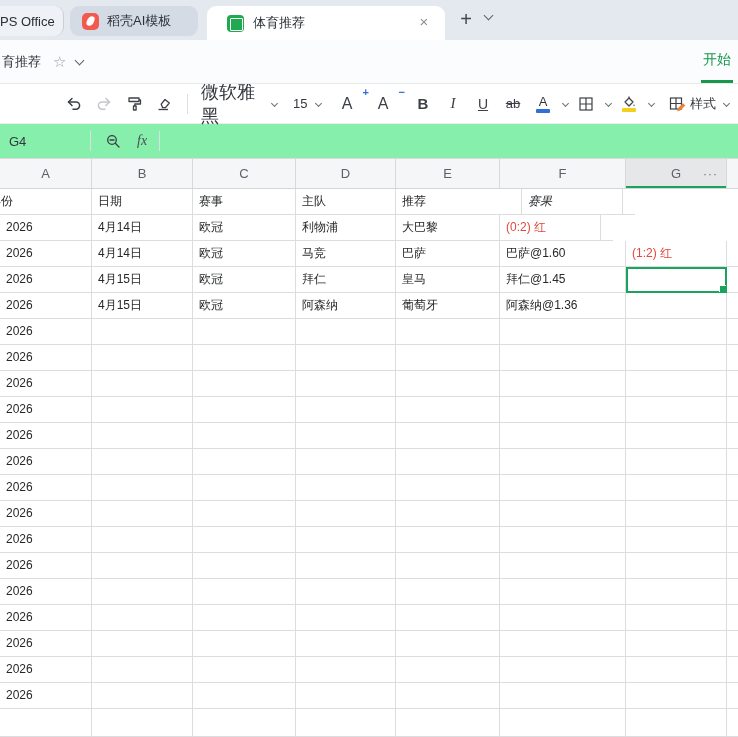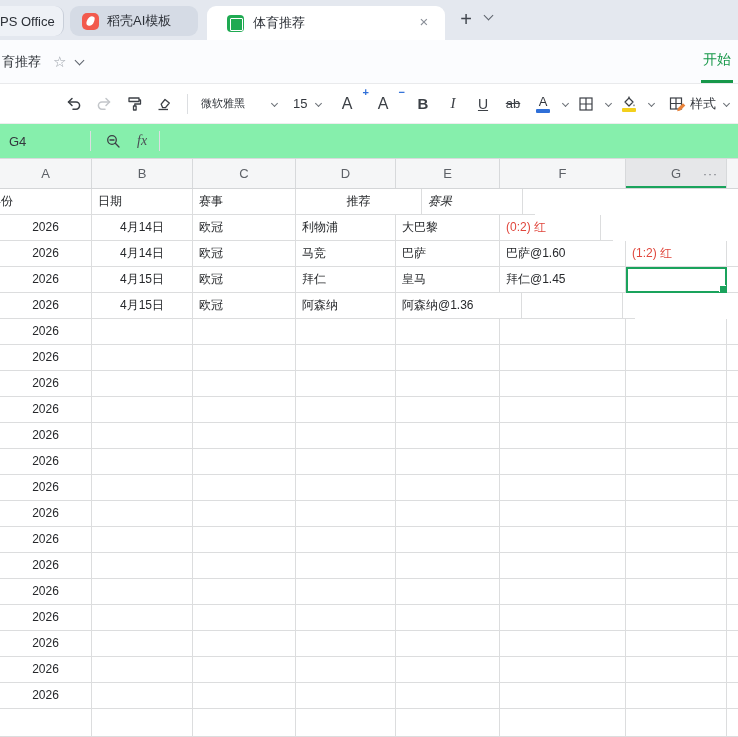--- a/index.html
+++ b/index.html
@@ -45,21 +45,21 @@
                  font-size:14px; color:#17984a; border-bottom:3px solid #17984a; padding:0 2px; cursor:pointer;margin-left:43px; }
 
   
   .toolbar { width:738px; height:40px; background:#fff; border-bottom:1px solid #ededee; display:flex;
              align-items:center; padding-left:60px; gap:2px; }
   .tbtn { height:28px; min-width:28px; display:flex; align-items:center; justify-content:center; border-radius:4px;
           cursor:pointer; color:#3c4046; font-size:14px; flex:none; }
   .tbtn svg { display:block; }
   .vdiv { width:1px; height:20px; background:#dcdee1; margin:0 7px; flex:none; }
   .font-name { width:86px; height:26px; display:flex; align-items:center; justify-content:space-between;
-               font-size:11px; color:#33373d; padding:0 4px; cursor:pointer; }
+               font-size:18px; color:#33373d; padding:0 4px; cursor:pointer; }
   .font-size { width:42px; height:26px; display:flex; align-items:center; justify-content:space-between;
                font-size:13px; color:#33373d; padding:0 4px 0 8px; margin-right:4px; cursor:pointer; }
   .bigA { font-size:16px; font-weight:500; position:relative; font-family:"Liberation Sans",sans-serif; }
   .bigA sup { position:absolute; top:-4px; right:-8px; font-size:11px; color:#2f6fd8; font-weight:bold; }
   .b-btn { font-weight:bold; font-size:15px; }
   .i-btn { font-style:italic; font-family:"Liberation Serif",serif; font-size:15px; }
   .u-btn { text-decoration:underline; font-size:14px; }
   .s-btn { text-decoration:line-through; font-size:13px; }
   .fontcolor { display:flex; flex-direction:column; align-items:center; line-height:1; cursor:pointer; }
   .fontcolor .A { font-size:13px; color:#33373d; }
@@ -79,21 +79,21 @@
   .colheads { display:flex; height:30px; background:#f5f6f7; border-bottom:1px solid #d4d6d8; }
   .chcell { flex:none; display:flex; align-items:center; justify-content:center; font-size:13px; color:#5d6167;
             border-right:1px solid #d7d9db; position:relative; cursor:pointer; }
   .chcell.selcol { background:#e6e7e9; box-shadow:inset 0 -2px 0 #1aa35c; }
   .more-dots { position:absolute; right:8px; top:50%; transform:translateY(-50%); color:#6d7178; font-size:12px;
                letter-spacing:1px; cursor:pointer; }
   .grow { display:flex; height:26px; }
   .grow.fill { height:28px; }
   .gcell { flex:none; height:100%; line-height:25px; font-size:12px; color:#26282b; padding:0 6px;
            border-right:1px solid #dcddde; border-bottom:1px solid #dcddde; overflow:hidden; white-space:nowrap; }
-  .gcell.c0, .gcell.c1 { text-align:center; }
+  .gcell.c0, .gcell.c1 { text-align:left; }
   .ghead .gcell { text-align:left; }
   .ghead .gcell.c0 { text-indent:-17px; }
   .gcell.c7 { border-right:none; }
   .gcell.red { color:#e0463c; }
   .gcell.sel { outline:2px solid #1aa35c; outline-offset:-2px; position:relative; }
   .gcell.sel::after { content:""; position:absolute; right:-1px; bottom:-1px; width:6px; height:6px;
                       background:#1aa35c; border:1px solid #fff; }
 </style>
 </head>
 <body>
@@ -225,21 +225,22 @@
       <div class="chcell" style="width: 104px;">E</div>
       <div class="chcell" style="width: 126px;">F</div>
       <div class="chcell selcol" style="width: 101px;">G<span class="more-dots">···</span></div>
       <div class="chcell" style="width: 12px; border-right: none;"></div>
     </div>
   <div>
       <div class="grow ghead">
         <div class="gcell c0" style="width: 92px;">年份</div>
         <div class="gcell c1" style="width: 101px;">日期</div>
         <div class="gcell c2" style="width: 103px;">赛事</div>
-        <div class="gcell c5" style="width: 126px; text-align: center;">推荐</div>
+        <div class="gcell c3" style="width: 100px;">主队</div>
+        <div class="gcell c5" style="width: 126px;">推荐</div>
         <div class="gcell c6" style="width: 101px; font-style: italic;">赛果</div>
         <div class="gcell c7" style="width: 12px;"></div>
       </div>
       <div class="grow">
         <div class="gcell c0" style="width: 92px;">2026</div>
         <div class="gcell c1" style="width: 101px;">4月14日</div>
         <div class="gcell c2" style="width: 103px;">欧冠</div>
         <div class="gcell c3" style="width: 100px;">利物浦</div>
         <div class="gcell c4" style="width: 104px;">大巴黎</div>
         <div class="gcell c6 red" style="width: 101px;">(0:2) 红</div>
@@ -263,20 +264,21 @@
         <div class="gcell c4" style="width: 104px;">皇马</div>
         <div class="gcell c5" style="width: 126px;">拜仁@1.45</div>
         <div class="gcell c6 sel" style="width: 101px;"></div>
         <div class="gcell c7" style="width: 12px;"></div>
       </div>
       <div class="grow">
         <div class="gcell c0" style="width: 92px;">2026</div>
         <div class="gcell c1" style="width: 101px;">4月15日</div>
         <div class="gcell c2" style="width: 103px;">欧冠</div>
         <div class="gcell c3" style="width: 100px;">阿森纳</div>
+        <div class="gcell c4" style="width: 104px;">葡萄牙</div>
         <div class="gcell c5" style="width: 126px;">阿森纳@1.36</div>
         <div class="gcell c6" style="width: 101px;"></div>
         <div class="gcell c7" style="width: 12px;"></div>
       </div>
       <div class="grow">
         <div class="gcell c0" style="width: 92px;">2026</div>
         <div class="gcell c1" style="width: 101px;"></div>
         <div class="gcell c2" style="width: 103px;"></div>
         <div class="gcell c3" style="width: 100px;"></div>
         <div class="gcell c4" style="width: 104px;"></div>

